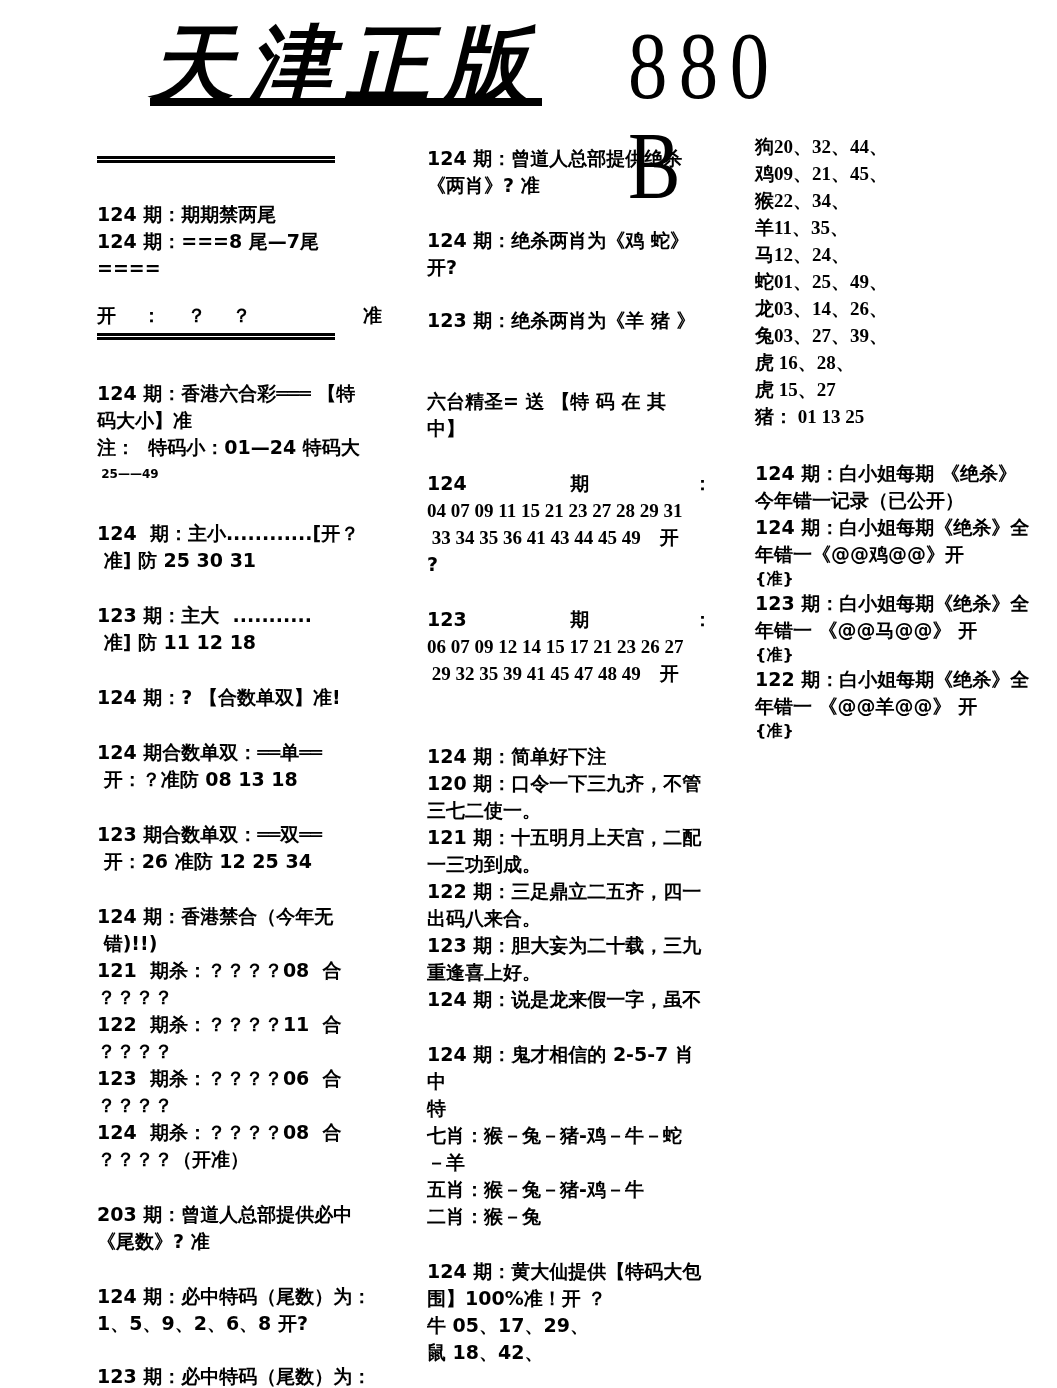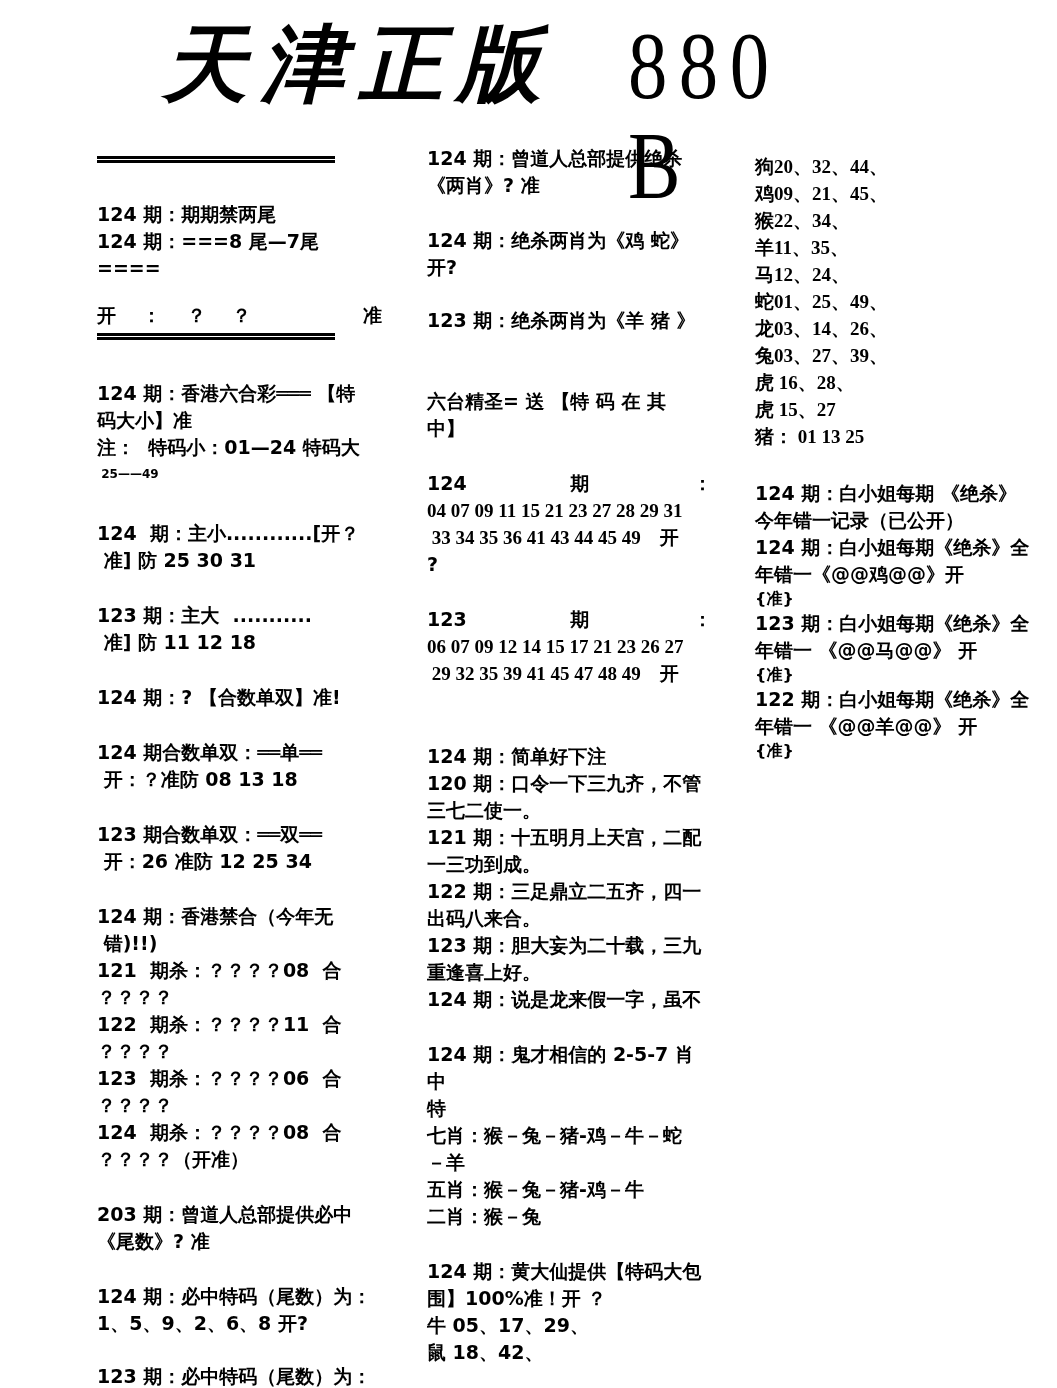--- a/index.html
+++ b/index.html
@@ -1,26 +1,26 @@
 <!DOCTYPE html>
 <html><head>
 <meta charset="utf-8">
 <style>
   html, body { margin:0; padding:0; background:#ffffff; }
   body { width:1057px; height:1388px; position:relative; overflow:hidden;
          font-family:"DejaVu Sans", sans-serif; color:#000; }
   .title { position:absolute; left:150px; top:14px; width:760px; height:100px; }
-  .title .cn { position:absolute; left:13px; top:0; font-family:"DejaVu Serif", serif;
-               font-weight:bold; font-size:84px; letter-spacing:14px; line-height:100px; font-style:italic; }
+  .title .cn { position:absolute; left:0; top:0; font-family:"DejaVu Serif", serif;
+               font-weight:bold; font-size:84px; letter-spacing:14px; line-height:100px; font-style:italic;text-decoration:underline; }
   .title .code { position:absolute; left:478px; top:2px; font-family:"Liberation Serif", serif;
                  font-size:96px; letter-spacing:14px; line-height:100px; transform:scaleX(0.82); transform-origin:left; }
   .col { position:absolute; font-weight:bold; font-size:19px; line-height:27px;margin-top:17px; }
   .col1 { left:97px; top:135px; width:285px; }
   .col2 { left:427px; top:128px; width:285px; }
-  .col3 { left:755px; top:136px; width:290px; }
+  .col3 { left:755px; top:116px; width:290px; }
   .line { display:block; white-space:pre-wrap; }
   .num { font-family:"Liberation Serif", serif; font-weight:bold; }
   .gap { height:27px; }
   .rule { height:6px; border-top:3px solid #000; border-bottom:3px solid #000; width:238px; margin:4px 0; box-sizing:content-box; height:1px; }
   .justify { display:flex; justify-content:space-between; }
 </style>
 </head>
 <body>
 
 <div class="title">

